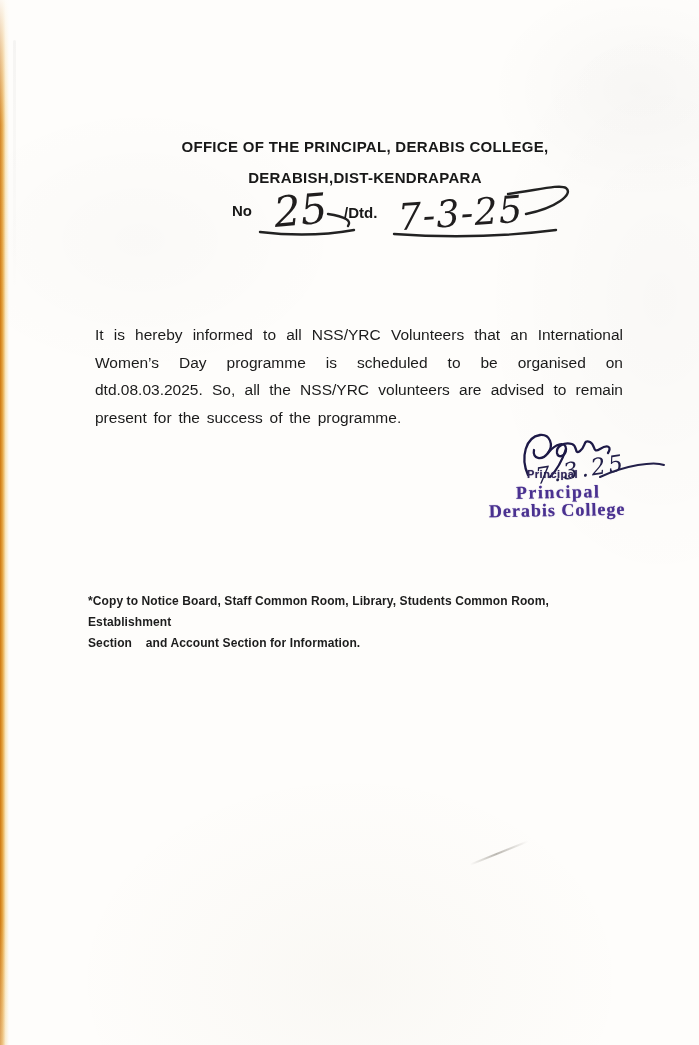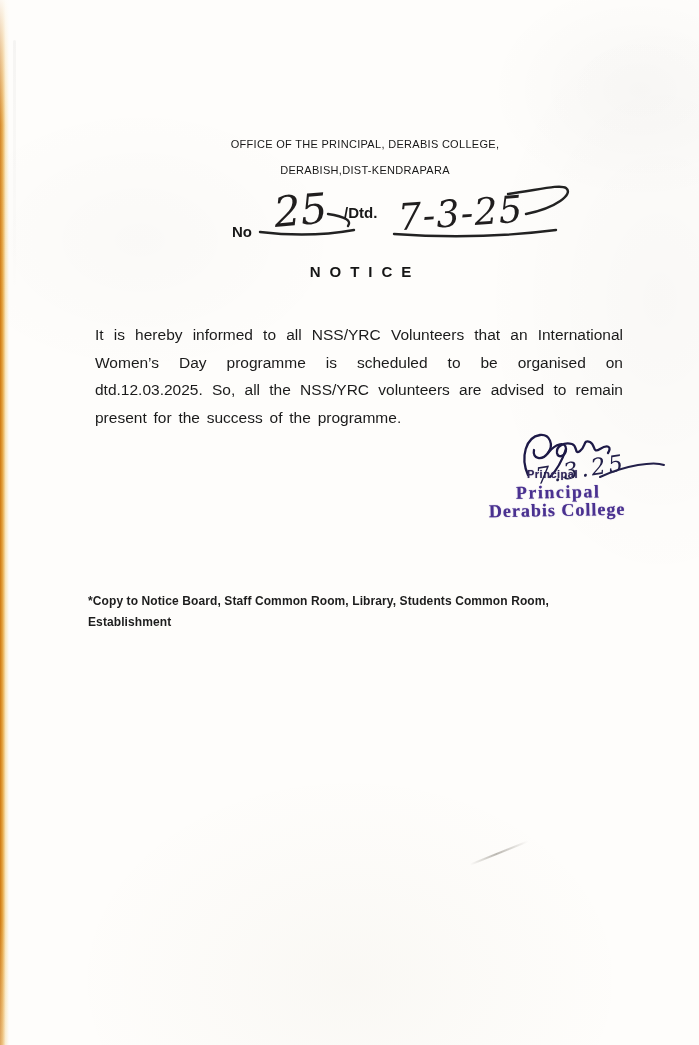--- a/index.html
+++ b/index.html
@@ -21,26 +21,26 @@
   .edge-strip::after{
     content:"";position:absolute;inset:0;
     background:linear-gradient(180deg, rgba(254,253,251,0.95) 0%, rgba(254,253,251,0.55) 5%, rgba(254,253,251,0.1) 12%, rgba(254,253,251,0) 30%, rgba(254,253,251,0) 88%, rgba(254,253,251,0.35) 100%);
   }
   .faint-streak{
     position:absolute;left:13px;top:40px;width:3px;height:260px;
     background:linear-gradient(180deg, rgba(0,0,0,0.035), rgba(0,0,0,0));border-radius:2px;
   }
   .header{
     position:absolute;left:95px;top:138px;width:540px;text-align:center;
-    font-weight:normal;font-size:11px;letter-spacing:0.3px;color:#181818;
+    font-weight:bold;font-size:15px;letter-spacing:0.3px;color:#181818;
   }
   .header .line2{margin-top:14px;}
   .ref-row{position:absolute;left:220px;top:186px;width:370px;height:58px;}
   .ref-label{position:absolute;font-weight:bold;font-size:15px;color:#181818;}
-  .no-label{left:12px;top:16px;margin-top:21px;}
+  .no-label{left:12px;top:16px;}
   .dtd-label{left:124px;top:18px;text-align:right;}
   .hand-svg{position:absolute;}
   .hand-text{
     font-family:"DejaVu Serif",serif;font-style:italic;
     fill:#201e1e;
   }
   .ink-line{stroke:#222;stroke-width:2.4;fill:none;stroke-linecap:round;}
   .notice-title{
     position:absolute;left:95px;top:263px;width:540px;text-align:center;
     font-weight:bold;font-size:15px;letter-spacing:9px;color:#151515;
@@ -110,23 +110,22 @@
 
     <span class="ref-label dtd-label">/Dtd.</span>
 
     <svg class="hand-svg" style="left:168px;top:-8px;" width="200" height="68" viewBox="0 0 200 68">
       <text class="hand-text" x="10" y="46" font-size="37" letter-spacing="1" transform="rotate(-4 100 34)">7-3-25</text>
       <path class="ink-line" d="M6,56 Q90,62 168,52"></path>
       <path class="ink-line" d="M138,36 C168,30 186,16 178,10 C172,6 150,12 120,16" stroke-width="2"></path>
     </svg>
   </div>
 
-  <div class="notice-title">NOTICE</div>
 
-  <div class="body-par">It is hereby informed to all NSS/YRC Volunteers that an International Women’s Day programme is scheduled to be organised on dtd.12.03.2025. So, all the NSS/YRC volunteers are advised to remain present for the success of the programme.</div>
+  <div class="body-par">It is hereby informed to all NSS/YRC Volunteers that an International Women’s Day programme is scheduled to be organised on dtd.08.03.2025. So, all the NSS/YRC volunteers are advised to remain present for the success of the programme.</div>
 
   <div class="sig-block">
     <svg class="sig-scribble" width="110" height="48" viewBox="0 0 110 48">
       <g fill="none" stroke="#1d1947" stroke-width="2.3" stroke-linecap="round">
         <path d="M12,44 C4,26 10,6 24,4 C34,3 38,14 32,22 C26,30 16,28 18,19"></path>
         <path d="M32,22 C40,12 50,10 50,18 C50,25 42,28 41,22 C40,15 48,11 56,13 C62,15 58,24 64,20 C70,16 67,8 74,11 C80,14 76,23 84,18 C92,13 96,16 92,22"></path>
         <path d="M50,18 C46,30 40,40 34,46"></path>
       </g>
     </svg>
 
@@ -137,17 +136,18 @@
     <svg style="position:absolute;left:128px;top:26px;" width="70" height="26" viewBox="0 0 70 26">
       <path d="M2,20 C28,8 56,4 66,8" fill="none" stroke="#23204a" stroke-width="2" stroke-linecap="round"></path>
     </svg>
 
     <span class="stamp-title">Principal</span>
     <span class="stamp-org">Derabis College</span>
   </div>
 
   <div class="footer">
     <div class="l1">*Copy to Notice Board, Staff Common Room, Library, Students Common Room, Establishment</div>
+    <div class="l2">Section    and Account Section for Information.</div>
   </div>
 
   <div class="pencil-mark"></div>
 
 </div>
 
 </body></html>

